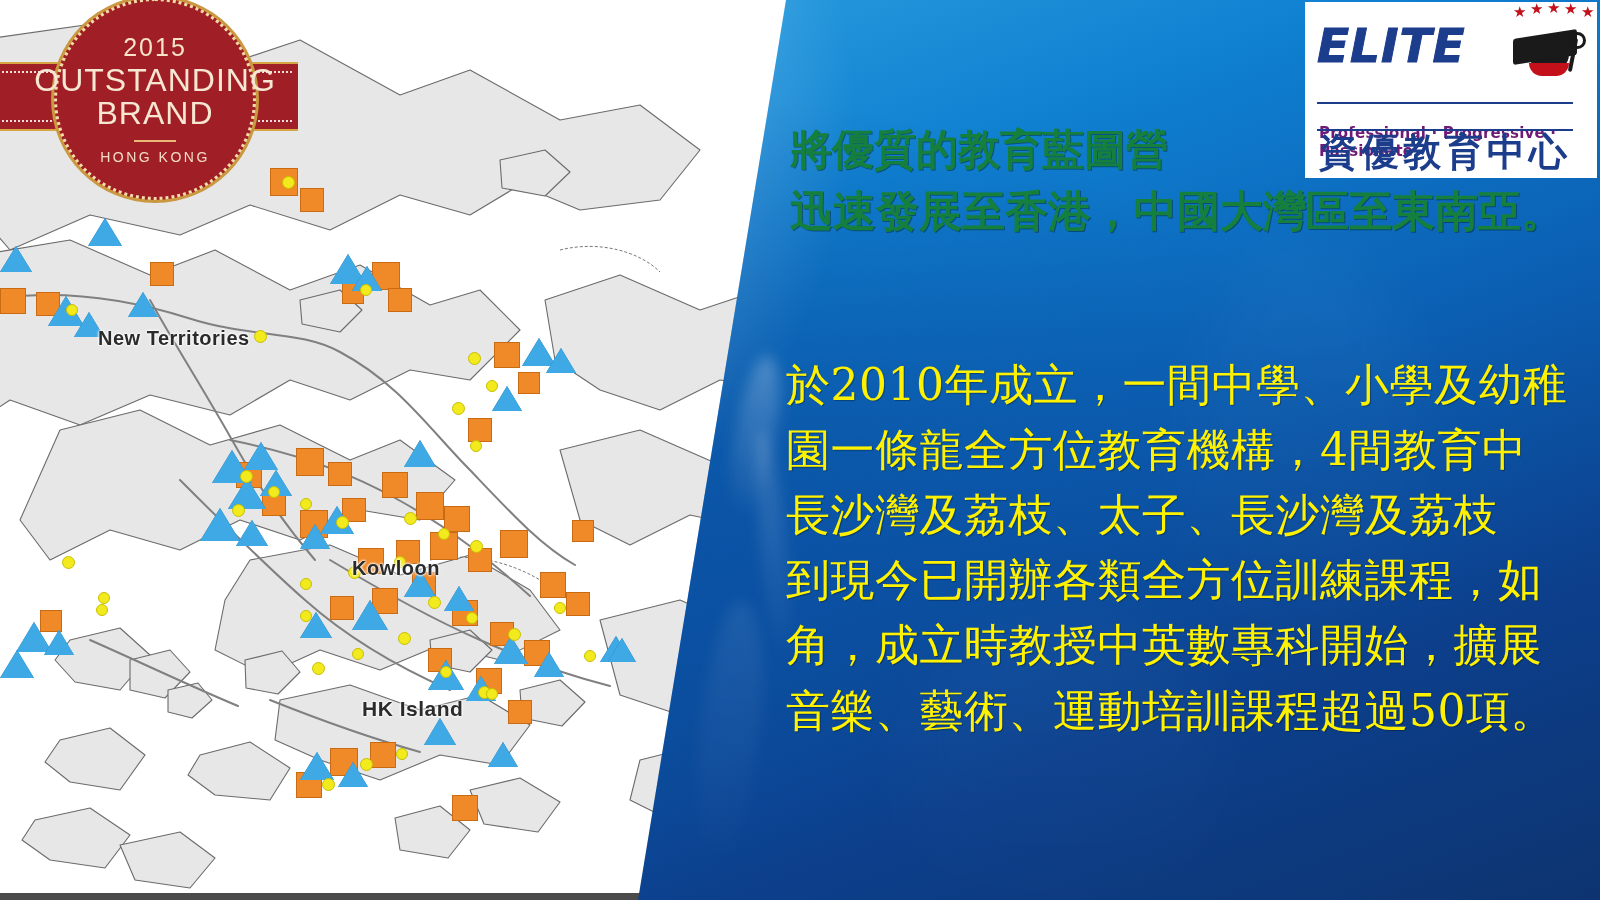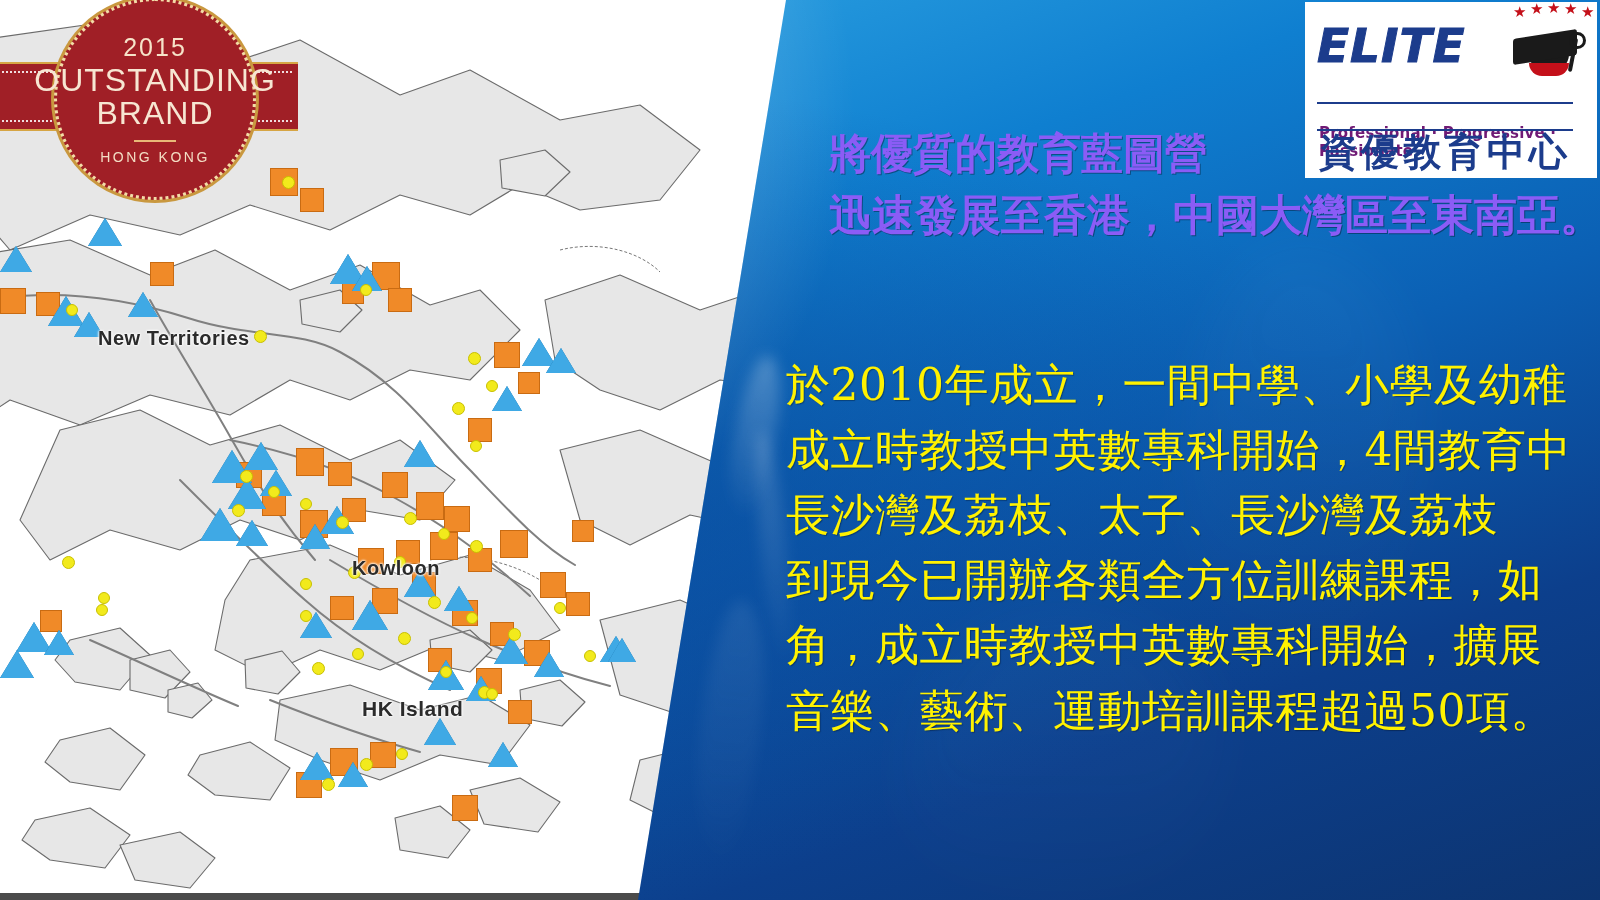--- a/index.html
+++ b/index.html
@@ -178,25 +178,24 @@
   .stars{position:absolute;right:6px;top:0px;width:80px;height:16px;}
   .star{
     position:absolute;top:2px;color:#C4101A;font-size:15px;line-height:1;
   }
 
   
   .lead{
     position:absolute;left:790px;top:128px;width:800px;
   }
   .lead-line{
-    font-family:Liberation Sans, sans-serif;
-    font-weight:bold;color:#8b5cf6;
+    font-family:Liberation Mono, monospace;
+    font-weight:bold;color:#15803d;
     font-size:42px;line-height:1.22;white-space:nowrap;
     text-shadow:1px 1px 0 rgba(0,0,0,.35);
-    margin-left:39px;
   }
   .lead-line.l2{font-size:43px;margin-top:10px;}
 
   .para{
     position:absolute;left:786px;top:352px;width:800px;
   }
   .para-line{
     font-family:"DejaVu Serif","Liberation Serif",serif;
     color:#FFF200;font-size:44px;line-height:1.48;white-space:nowrap;
     letter-spacing:.5px;
@@ -445,20 +444,20 @@
     </div>
   </div>
 
   <div class="lead">
     <div class="lead-line l1">將優質的教育藍圖營</div>
     <div class="lead-line l2">迅速發展至香港，中國大灣區至東南亞。</div>
   </div>
 
   <div class="para">
     <div class="para-line">於2010年成立，一間中學、小學及幼稚</div>
-    <div class="para-line">成立時教授中英數專科開始，4間教育中</div>
+    <div class="para-line">園一條龍全方位教育機構，4間教育中</div>
     <div class="para-line">長沙灣及荔枝、太子、長沙灣及荔枝</div>
     <div class="para-line">到現今已開辦各類全方位訓練課程，如</div>
     <div class="para-line">角，成立時教授中英數專科開始，擴展</div>
     <div class="para-line">音樂、藝術、運動培訓課程超過50項。</div>
   </div>
 
 </div>
 
 </body></html>

